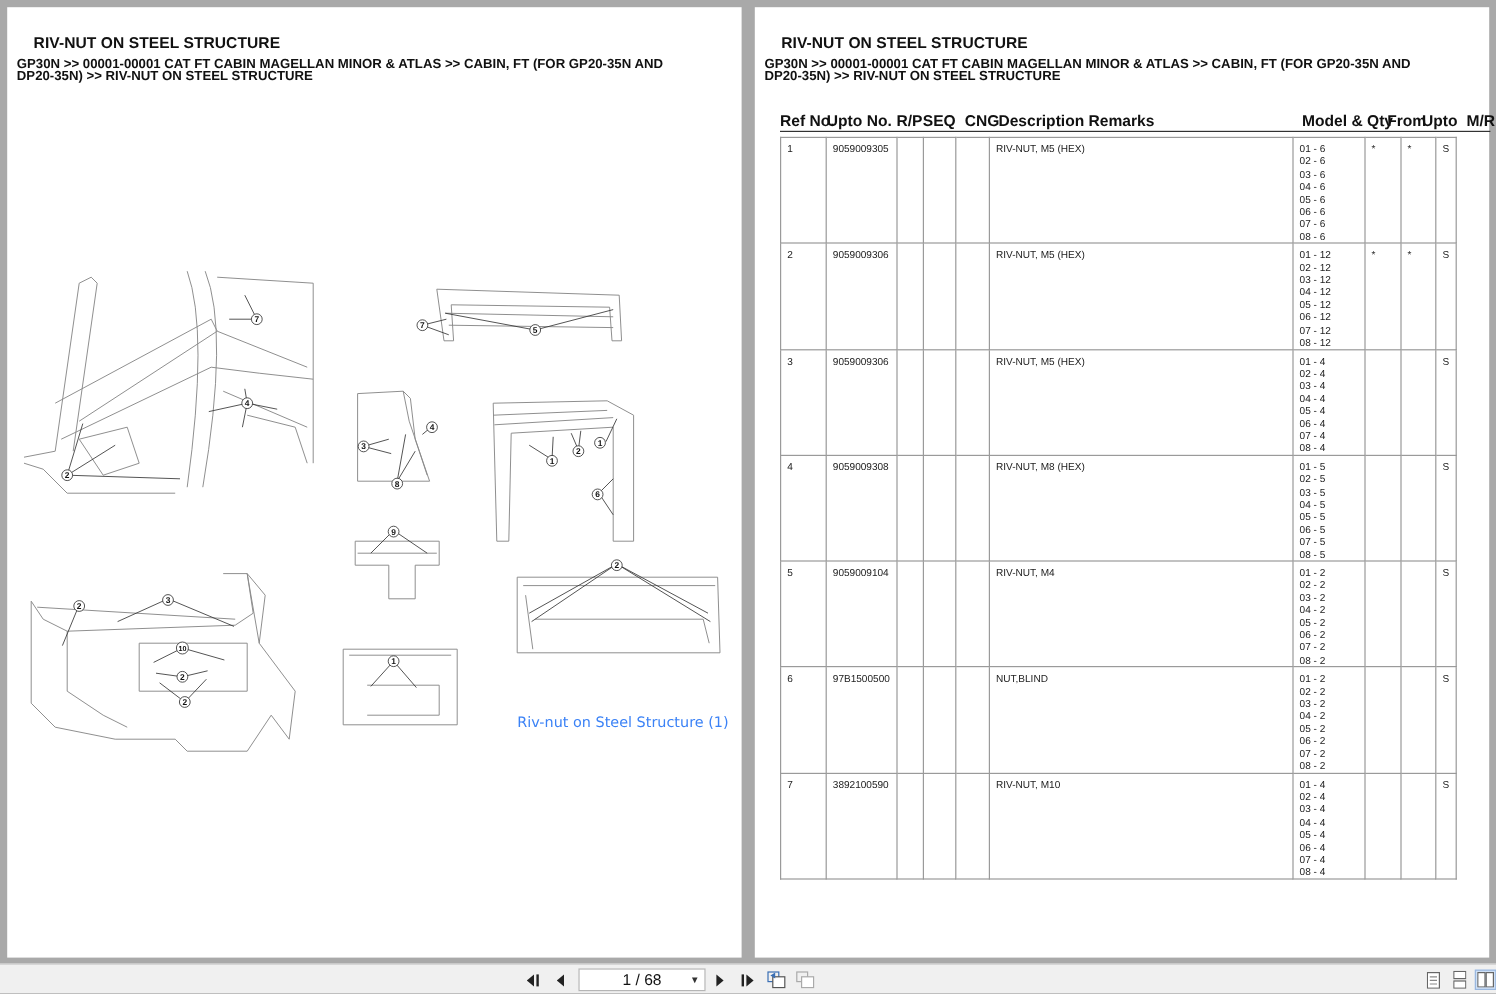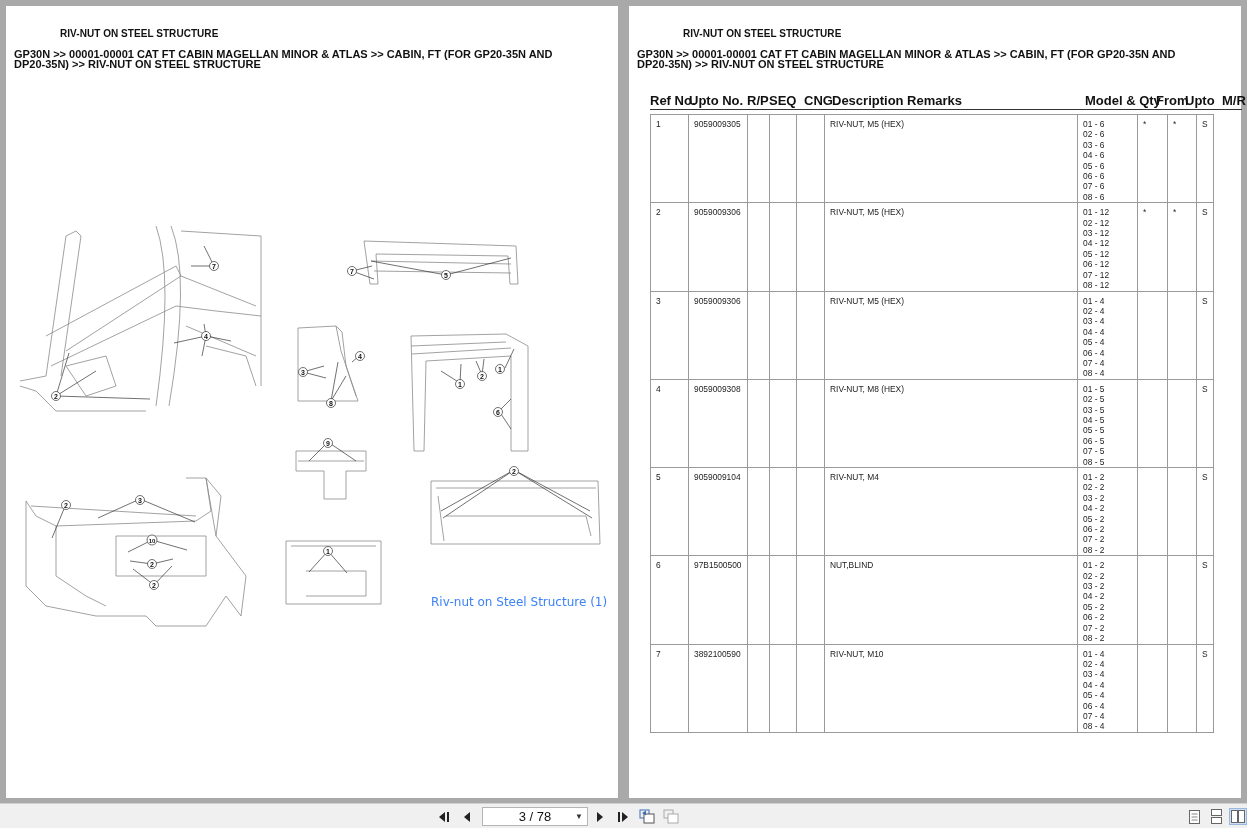--- a/index.html
+++ b/index.html
@@ -3,21 +3,21 @@
 <meta charset="utf-8">
 <style>
   * { box-sizing: border-box; margin: 0; padding: 0; }
   html, body { width: 1247px; height: 828px; overflow: hidden; }
   body { background: #a9a9a9; font-family: "Liberation Sans", sans-serif; position: relative; }
 
   .page { position: absolute; top: 6px; background: #fff; height: 792px; }
   .page-left { left: 6px; width: 612px; }
   .page-right { left: 629px; width: 612px; }
 
-  .title { position: absolute; left: 22px; top: 22px; font-size: 10px; font-weight: bold; color: #111; letter-spacing: 0.05px; margin-left: 32px; }
+  .title { position: absolute; left: 22px; top: 22px; font-size: 13px; font-weight: bold; color: #111; letter-spacing: 0.05px; }
   .breadcrumb { position: absolute; left: 8px; top: 43px; width: 570px; font-size: 11px; font-weight: bold; color: #111; line-height: 10px; }
 
   
   .diagram { position: absolute; left: 0; top: 210px; width: 612px; height: 430px; }
   .caption { position: absolute; left: 425px; top: 589px; font-family: "DejaVu Sans", sans-serif; font-size: 12px; color: #3b82f6; }
 
   
   .ptable { position: absolute; left: 21px; top: 86px; width: 563px; }
   .thead { display: flex; font-size: 13px; font-weight: bold; color: #111; height: 18px; align-items: center; border-bottom: 1.5px solid #333; width: 592px; }
   .thead div { white-space: nowrap; }
@@ -393,21 +393,21 @@
         <polygon points="7,1 1,6 7,11" fill="#222"></polygon>
         <rect x="9" y="1" width="2" height="10" fill="#222"></rect>
       </svg>
   </div>
   <div class="tb-btn" style="left:459px">
     <svg width="10" height="12" viewBox="0 0 10 12">
         <polygon points="8,1 2,6 8,11" fill="#222"></polygon>
       </svg>
   </div>
   <div class="page-box">
-    <span>3 / 78</span>
+    <span>1 / 68</span>
     <span class="dd">▼</span>
   </div>
   <div class="tb-btn" style="left:592px">
     <svg width="10" height="12" viewBox="0 0 10 12">
         <polygon points="2,1 8,6 2,11" fill="#222"></polygon>
       </svg>
   </div>
   <div class="tb-btn" style="left:614px">
     <svg width="14" height="12" viewBox="0 0 14 12">
         <rect x="3" y="1" width="2" height="10" fill="#222"></rect>

